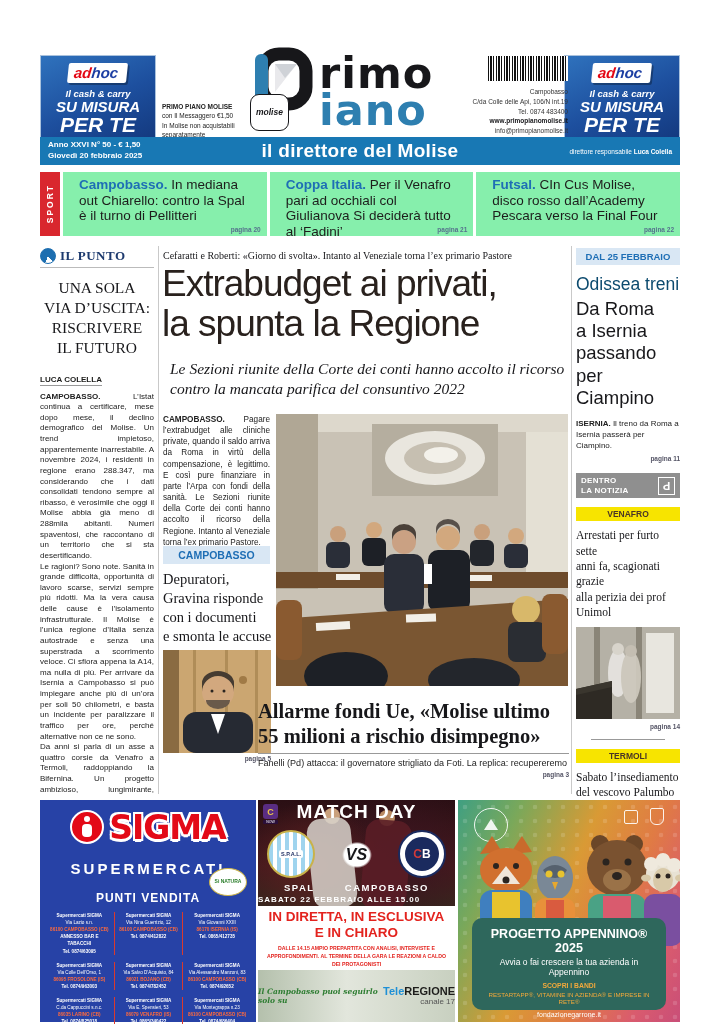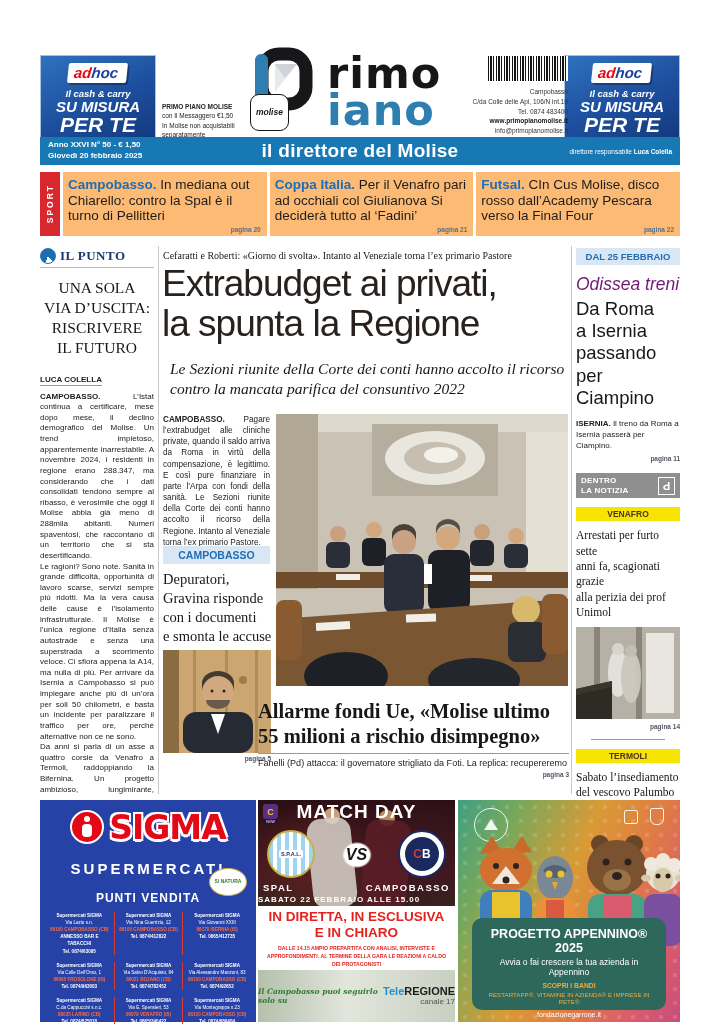--- a/index.html
+++ b/index.html
@@ -16,21 +16,21 @@
   .adhoc-tag .ad{color:#e30613}.adhoc-tag .hoc{color:#1d3fa3}
   .adhoc-l1{color:#fff;font-weight:bold;font-style:italic;font-size:9.5px;margin-top:6px;line-height:1}
   .adhoc-l2{color:#fff;font-weight:bold;font-style:italic;font-size:15px;line-height:1.05}
   .adhoc-l3{color:#fff;font-weight:bold;font-style:italic;font-size:21px;line-height:1.05}
 
   .price-note{position:absolute;left:162px;top:102px;width:88px;font-size:6.5px;line-height:1.45;color:#222}
   .price-note .b{font-weight:bold}
 
   .logo{position:absolute;left:250px;top:47px;width:236px;height:90px;display:flex;align-items:center}
   .logo-p{position:relative;width:64px;height:90px;flex:none}
-  .logo-words{display:flex;flex-direction:column;margin-left:13px}
+  .logo-words{display:flex;flex-direction:column;margin-left:5px}
   .logo-row{font-family:"DejaVu Sans",sans-serif;font-weight:bold;font-size:43px;line-height:.86;letter-spacing:1px}
   .logo-row.top{color:#17171a}.logo-row.bottom{color:#2e7fb0}
   .molise-badge{position:absolute;left:0;bottom:6px;background:#fff;border:1.5px solid #17171a;border-radius:9px;
                 font-size:8.5px;font-weight:bold;font-style:italic;color:#17171a;padding:12px 5px;line-height:1.3}
 
   .barcode{position:absolute;left:488px;top:56px;width:80px;height:25px;
            background:repeating-linear-gradient(90deg,#111 0 1px,#fff 1px 2px,#111 2px 4px,#fff 4px 5px,#111 5px 6px,#fff 6px 8px);}
   .contact{position:absolute;left:452px;top:87px;width:116px;text-align:right;font-size:6.5px;line-height:1.5;color:#333}
   .contact .site{font-weight:bold;color:#17171a}
 
@@ -38,21 +38,21 @@
           display:flex;justify-content:space-between;align-items:center;box-sizing:border-box;padding:0 8px}
   .issue{font-size:8px;font-weight:bold;line-height:1.35;white-space:pre-line;width:150px}
   .tagline{font-size:19px;font-weight:bold;letter-spacing:.3px}
   .director{font-size:6.5px;width:150px;text-align:right}
   .director b{font-weight:bold}
 
   
   .sport{position:absolute;left:40px;top:172px;width:640px;height:64px;display:flex;gap:3px}
   .sport-tab{width:20px;background:#d9272e;color:#fff;display:flex;align-items:center;justify-content:center;flex:none}
   .sport-tab span{writing-mode:vertical-rl;transform:rotate(180deg);font-size:8.5px;font-weight:bold;letter-spacing:2px}
-  .sport-item{flex:1;background:#fdba74;padding:5px 5px 2px;position:relative;font-size:13.5px;line-height:1.16;color:#1d1d1b}
+  .sport-item{flex:1;background:#86efac;padding:5px 16px 2px;position:relative;font-size:13.5px;line-height:1.16;color:#1d1d1b}
   .sport-item .lead{font-weight:bold;color:#1e6eb5}
   .sport-page{position:absolute;right:6px;bottom:2px;font-size:6.5px;font-weight:bold;color:#55718c}
 
   
   .divv{position:absolute;width:1px;background:#c9c9c9;top:246px;height:548px}
 
   
   .punto{position:absolute;left:40px;top:248px;width:114px;height:548px;overflow:hidden}
   .punto-head{display:flex;align-items:center;gap:4px;border-bottom:1px solid #bbb;padding-bottom:3px}
   .punto-icon{width:14px;height:14px;border-radius:50%;flex:none;border:1px solid #1d6eb0;
@@ -87,21 +87,21 @@
   .allarme{position:absolute;left:258px;top:699px;width:311px}
   .allarme-title{font-family:"Liberation Serif",serif;font-weight:bold;font-size:20.5px;line-height:1.2;
                  white-space:pre-line;color:#17171a}
   .allarme-rule{border-top:1px solid #999;margin:5px 0 3px}
   .allarme-sub{font-size:9.5px;white-space:nowrap;color:#222;transform:scaleX(.95);transform-origin:left}
   .allarme-page{text-align:right;font-size:6.5px;font-weight:bold;color:#556;margin-top:3px}
 
   
   .rcol{position:absolute;left:576px;top:248px;width:104px}
   .r-label{background:#d9e7f4;color:#1e6eb5;font-weight:bold;font-size:9.5px;text-align:center;padding:3px 0}
-  .treni-kick{font-style:italic;font-size:17.5px;margin-top:9px;color:#701a75}
+  .treni-kick{font-size:17.5px;margin-top:9px;color:#0c4a6e}
   .treni-title{font-size:18.5px;line-height:1.2;white-space:pre-line;color:#17171a;margin-top:3px}
   .treni-body{font-size:8px;line-height:1.38;margin-top:9px;color:#222}
   .treni-body .pl{font-weight:bold}
   .r-page{text-align:right;font-size:6.5px;font-weight:bold;color:#556;margin-top:4px}
   .dentro{background:#8f8f8f;color:#fff;display:flex;align-items:center;justify-content:space-between;
           padding:3px 5px;margin-top:11px}
   .dentro-text{font-size:8px;font-weight:bold;line-height:1.2;white-space:pre-line;letter-spacing:.3px}
   .dentro-p{width:15px;height:16px;border:1.5px solid #fff;display:flex;align-items:center;justify-content:center;
             font-weight:bold;font-size:11px;transform:rotate(180deg)}
   .y-label{background:#f7e400;color:#4a3526;font-weight:bold;font-size:8.5px;text-align:center;padding:2px 0;margin-top:9px}
@@ -145,21 +145,21 @@
   .badge{position:absolute;top:30px;width:44px;height:44px;border-radius:50%;background:#fff;display:flex;align-items:center;justify-content:center}
   .badge.spal{left:9px;border:2px solid #c9b24a;background:repeating-linear-gradient(90deg,#9fd4ee 0 4px,#fff 4px 8px)}
   .badge.spal i{font-style:normal;background:#fff;color:#1a2a5e;font-weight:bold;font-size:5.5px;padding:1px 2px;border-radius:2px}
   .badge.cb{right:9px;border:2px solid #1a2a5e}
   .badge.cb .inner{width:34px;height:34px;border-radius:50%;background:#1a2a5e;display:flex;align-items:center;justify-content:center;font-weight:bold;font-size:12px}
   .badge.cb .c{color:#d03a3a}.badge.cb .b{color:#fff}
   .vs{position:absolute;left:50%;top:40px;transform:translateX(-50%);width:34px;height:30px;
       background:radial-gradient(#fff 52%,rgba(255,255,255,0) 62%);display:flex;align-items:center;justify-content:center;
       color:#17171a;font-weight:bold;font-style:italic;font-size:16px}
   .team-names{position:absolute;bottom:13px;left:0;right:0;display:flex;justify-content:space-between;
-              padding:0 5px;color:#fff;font-weight:bold;font-size:9.5px;letter-spacing:1.5px}
+              padding:0 26px;color:#fff;font-weight:bold;font-size:9.5px;letter-spacing:1.5px}
   .match-date{position:absolute;bottom:2px;left:0;right:0;text-align:left;color:#fff;font-weight:bold;font-size:8px;letter-spacing:1px}
   .match-band{background:#fff;text-align:center;padding:3px 3px 2px;flex:none}
   .band-big{color:#e3231e;font-weight:bold;font-size:13.5px;line-height:1.18;white-space:pre-line}
   .band-small{color:#e3231e;font-weight:bold;font-size:5.2px;line-height:1.55;margin-top:3px;padding:0 4px}
   .match-foot{flex:1;background:linear-gradient(90deg,#b4c0ac,#e2e6dc 45%,#c8d0c0);display:flex;align-items:center;justify-content:center;gap:4px}
   .foot-script{font-family:"DejaVu Serif",serif;font-style:italic;font-weight:bold;color:#2e7d32;font-size:7.5px}
   .tvblock{display:flex;flex-direction:column;align-items:flex-end}
   .tv{font-weight:bold;font-size:11px;line-height:1;color:#1d1d1b}
   .tv .tele{color:#1e90d6}
   .tv-canale{font-size:8px;color:#555}

